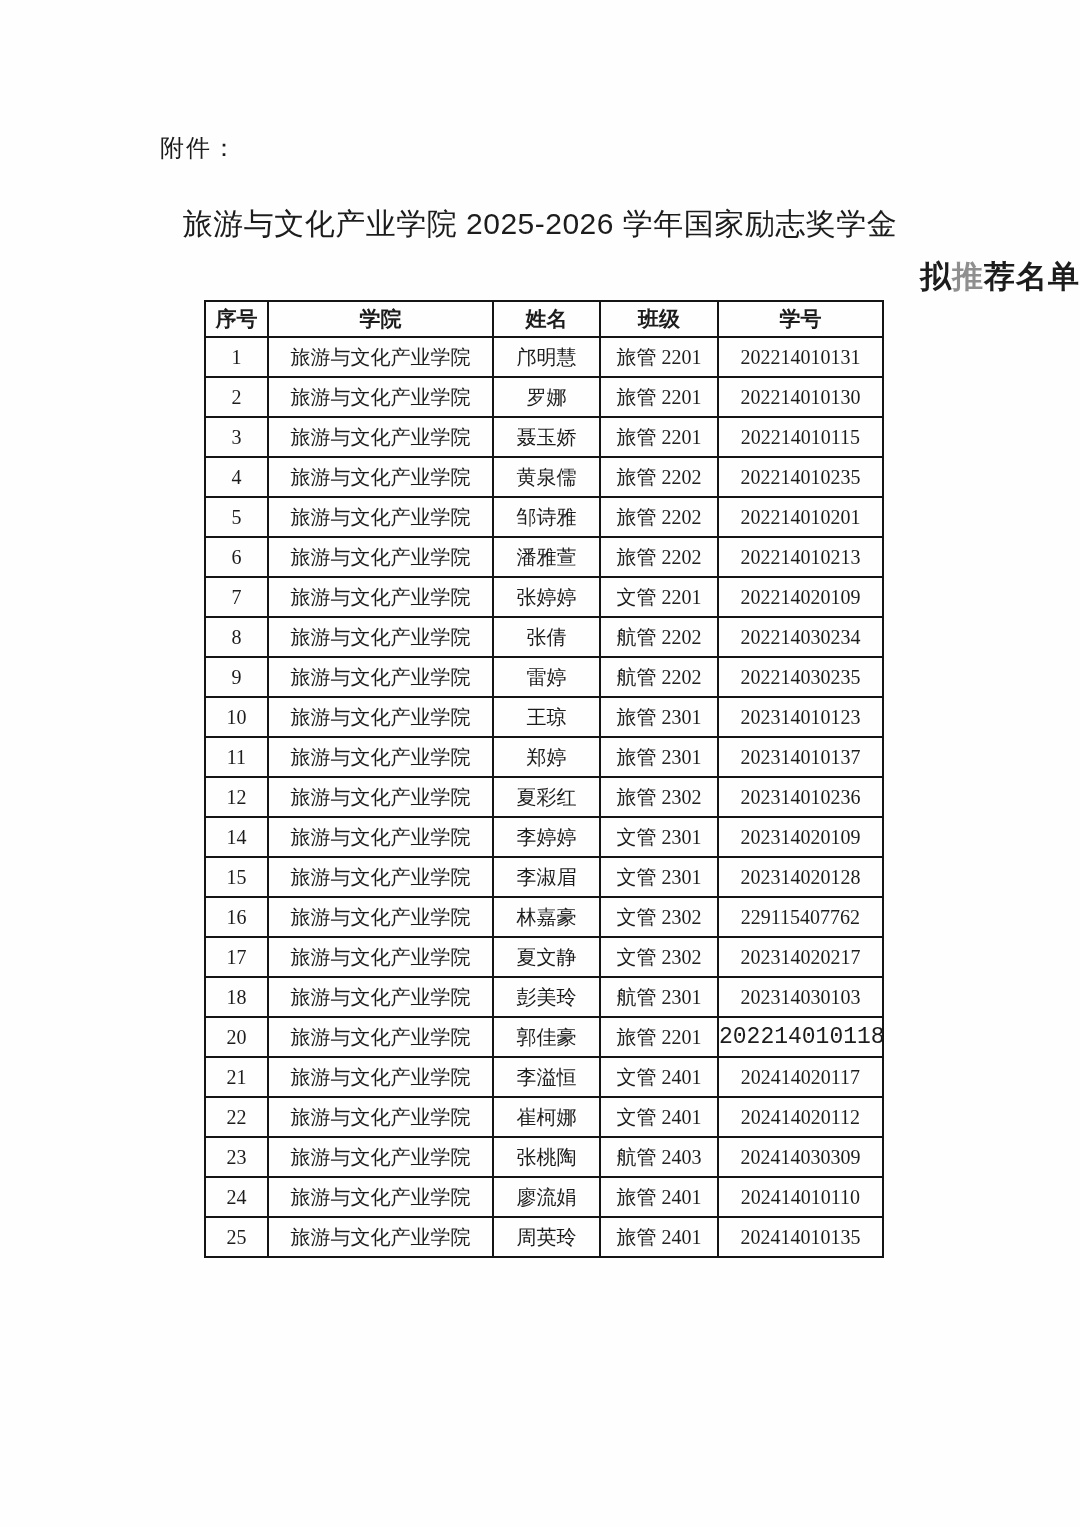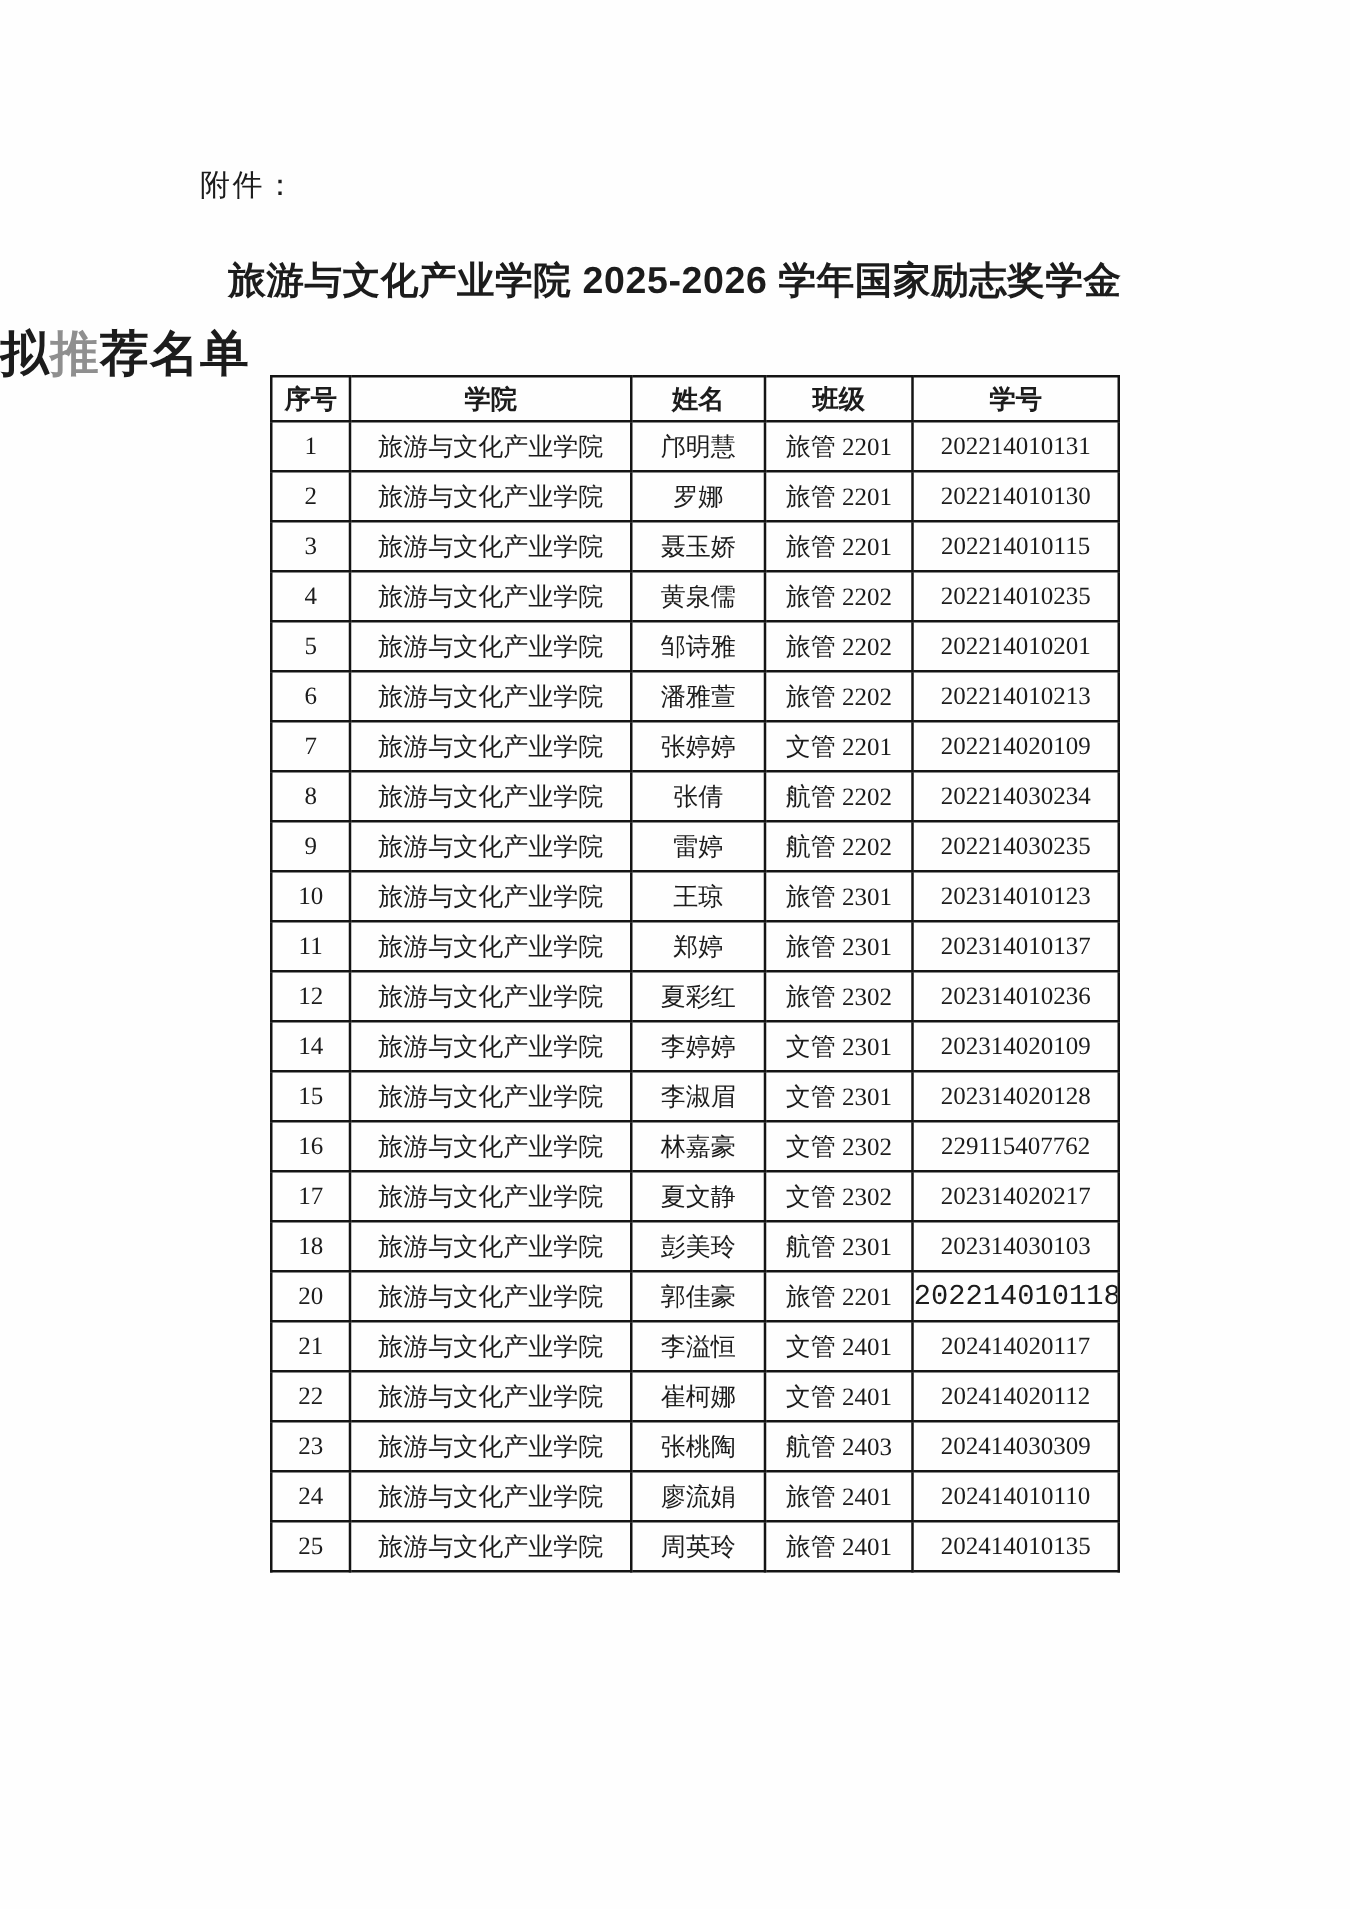--- a/index.html
+++ b/index.html
@@ -21,39 +21,39 @@
     font-size: 24px;
     font-family: "Liberation Serif", serif;
     letter-spacing: 2px;
   }
   .title-line1 {
     position: absolute;
     top: 204px; left: 0;
     width: 100%;
     text-align: center;
     font-family: "Liberation Sans", sans-serif;
-    font-weight: bold;
+    font-weight: normal;
     font-size: 30px;
     letter-spacing: 0.5px;
     white-space: nowrap;
   }
   .title-line2 {
     position: absolute;
     top: 256px; left: 0;
     width: 100%;
-    text-align: left;
+    text-align: right;
     font-family: "Liberation Sans", sans-serif;
     font-weight: bold;
-    font-size: 39px;
+    font-size: 31px;
     letter-spacing: 1px;
   }
   .title-highlight {  }
   table.roster {
     position: absolute;
-    left: 216px; top: 300px;
+    left: 204px; top: 300px;
     width: 678px;
     border-collapse: collapse;
     table-layout: fixed;
     background: #fefefe;
   }
   .roster th, .roster td {
     border: 2px solid #141414;
     text-align: center;
     vertical-align: middle;
     padding: 0;

